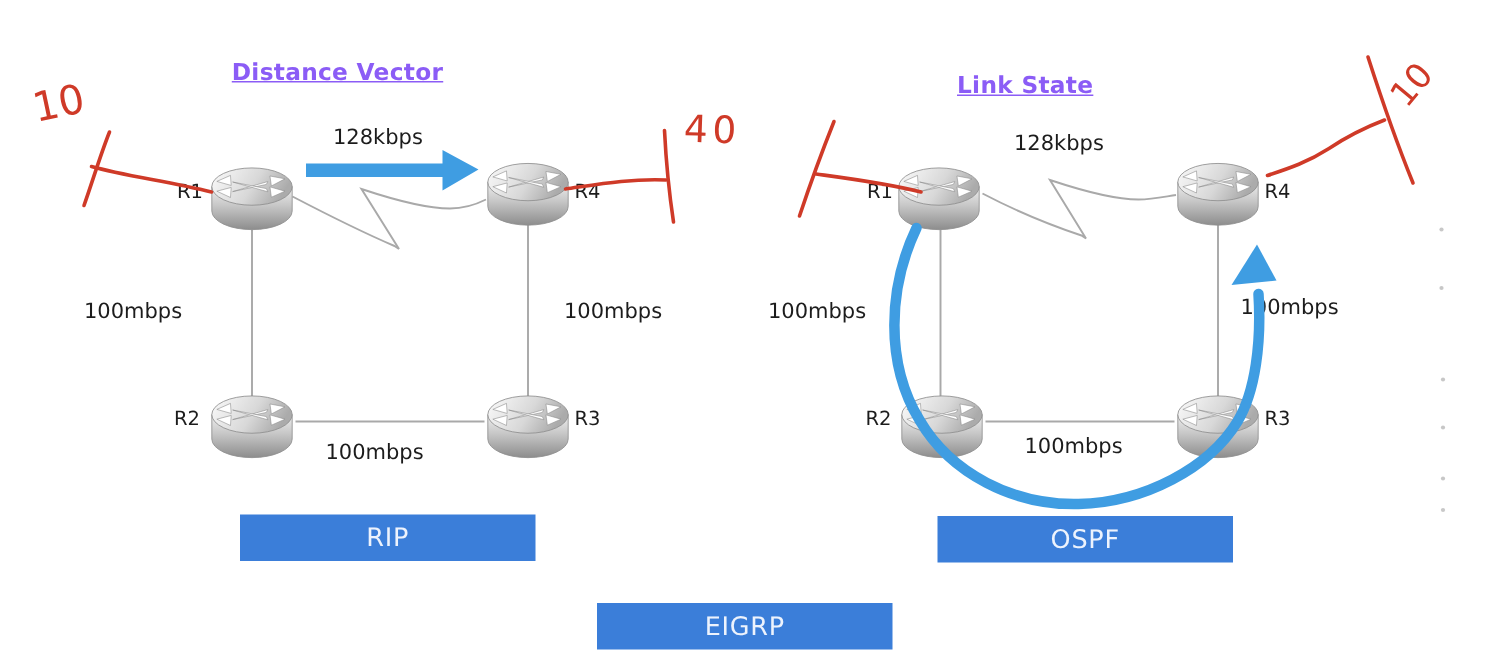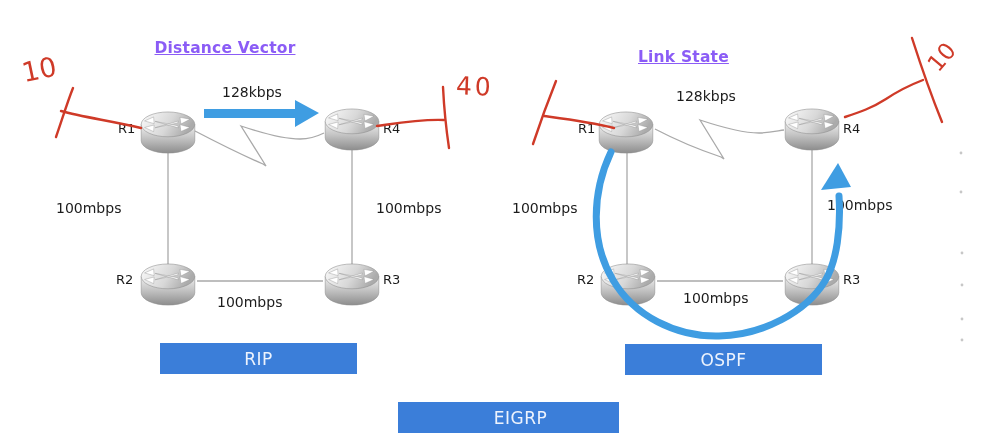--- a/index.html
+++ b/index.html
@@ -52,21 +52,21 @@
   <div class="lbl" style="left:56px;  top:200px; width:75px;">100mbps</div>
   <div class="lbl" style="left:376px; top:200px; width:75px;">100mbps</div>
   <div class="lbl" style="left:217px; top:294px; width:75px;">100mbps</div>
 
   <div class="lbl" style="left:512px; top:200px; width:75px;">100mbps</div>
   <div class="lbl" style="left:827px; top:197px; width:75px;">100mbps</div>
   <div class="lbl" style="left:683px; top:290px; width:75px;">100mbps</div>
 
   <div class="protocol-box" style="left:160px; top:343px;">RIP</div>
   <div class="protocol-box" style="left:625px; top:344px;">OSPF</div>
-  <div class="protocol-box" style="left:398px; top:402px;padding-left:24px;">EIGRP</div>
+  <div class="protocol-box" style="left:398px; top:402px;">EIGRP</div>
 
   <div class="cost cost-left">10</div>
   <div class="cost cost-mid">40</div>
   <div class="cost cost-right">10</div>
 
   <svg class="scene" width="1000" height="443" viewBox="0 0 1000 443">
     <defs>
       <linearGradient id="gBody" x1="0" y1="0" x2="0" y2="1">
         <stop offset="0" stop-color="#efefef"></stop>
         <stop offset="0.45" stop-color="#c6c6c6"></stop>

